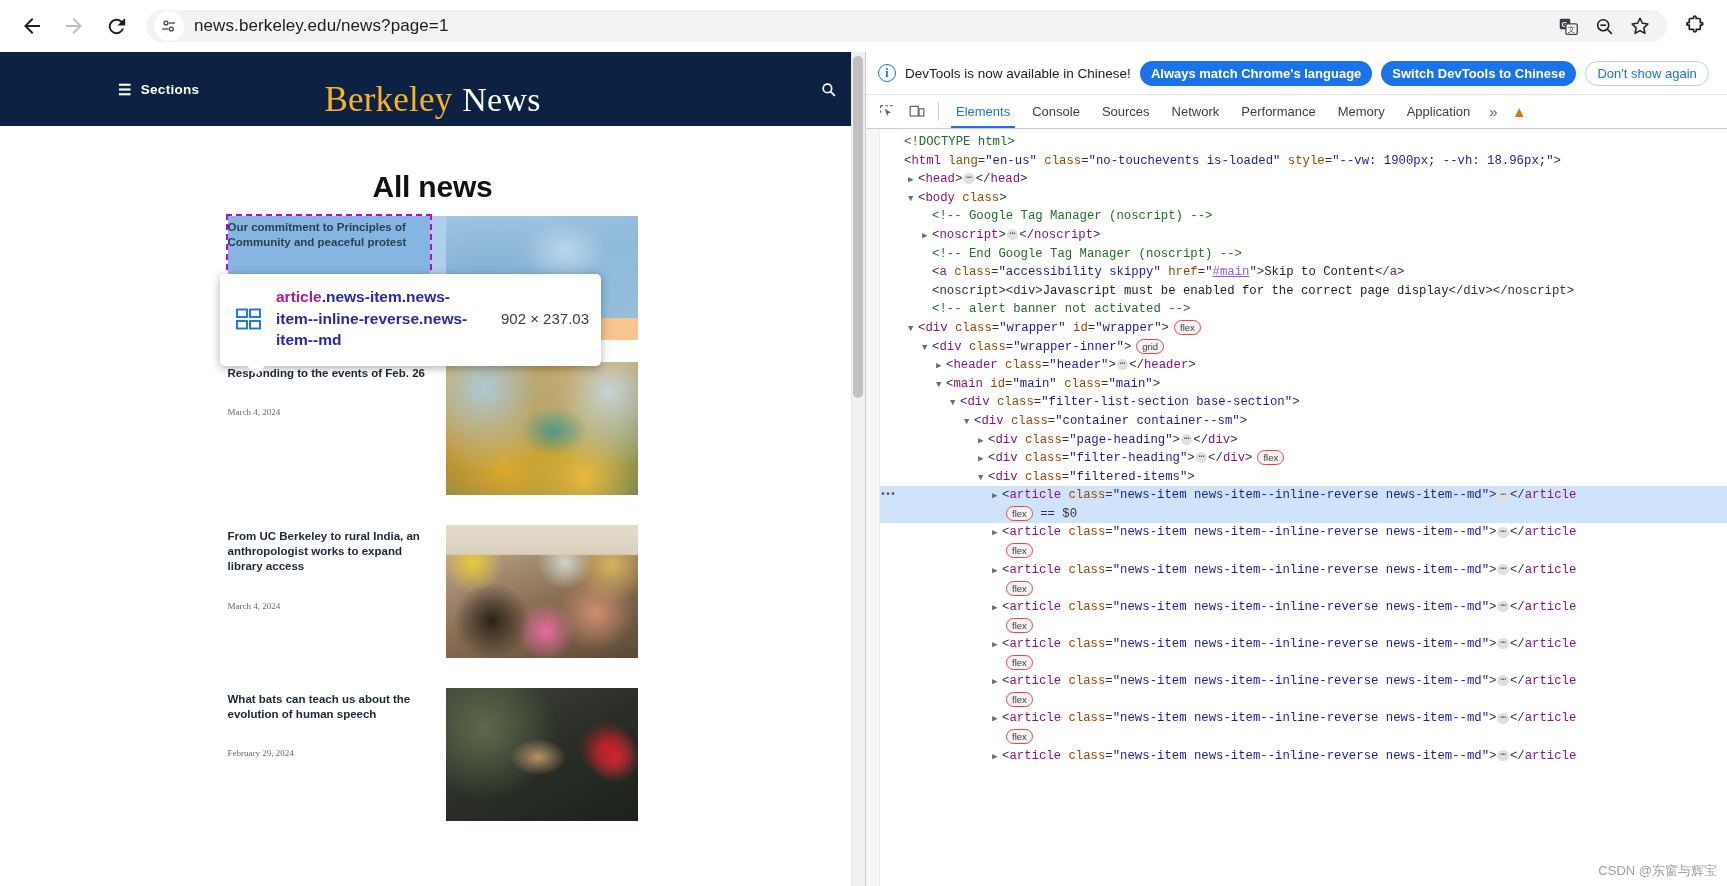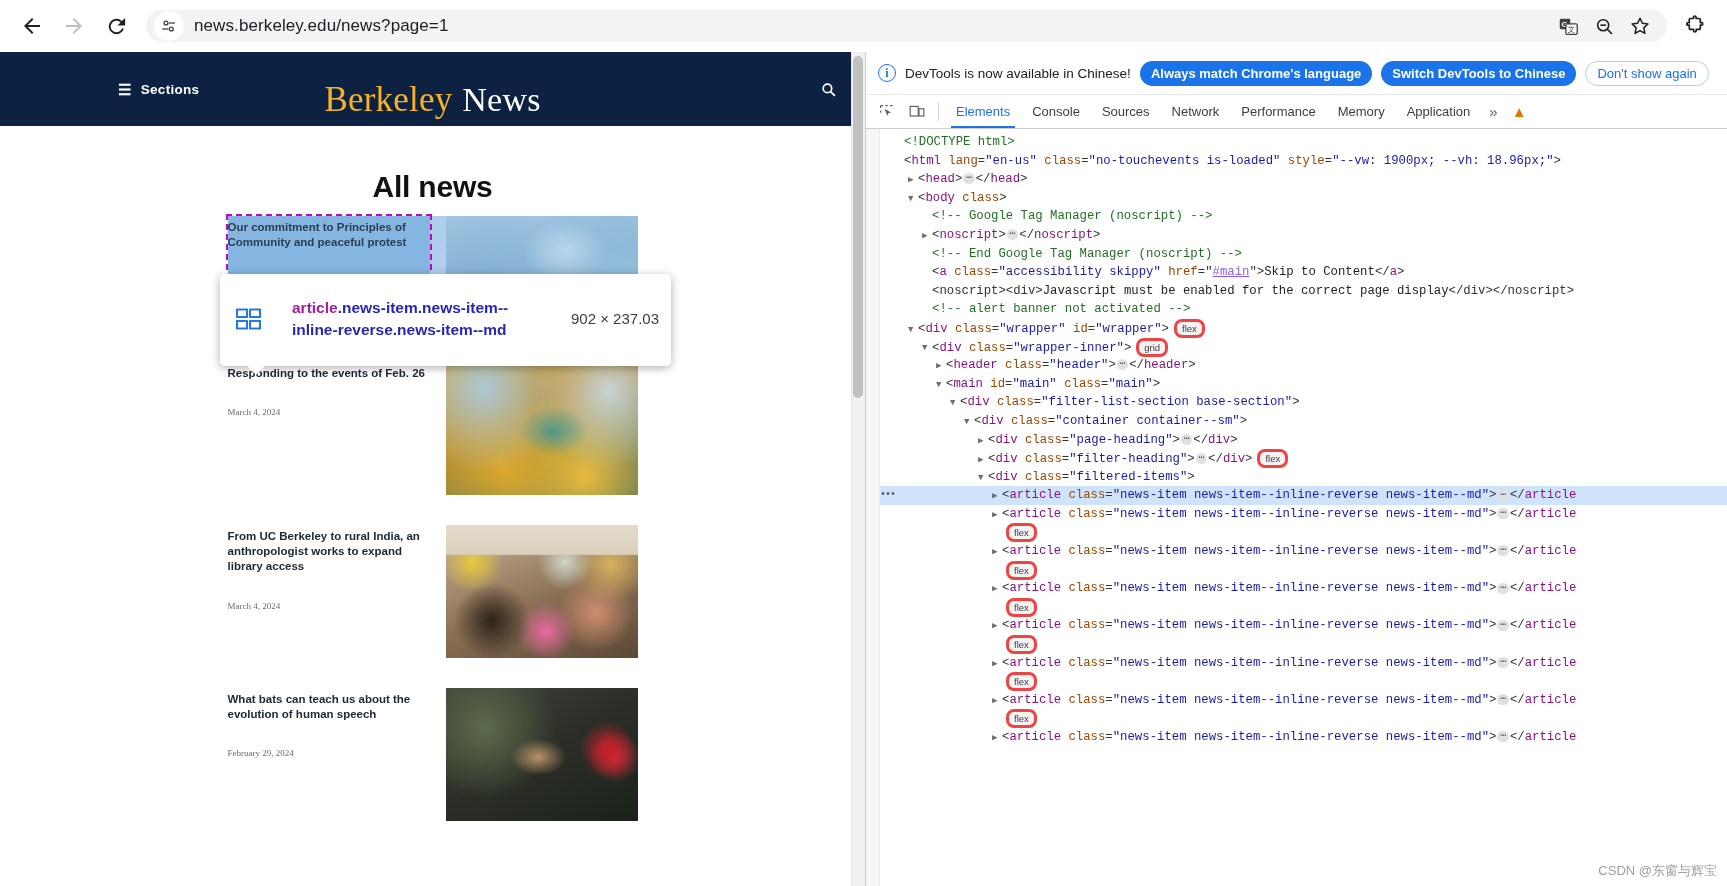--- a/index.html
+++ b/index.html
@@ -158,28 +158,27 @@
     width: 410px; height: 22px;
     background: rgba(246,178,107,0.75);
   }
   .hl-title { color: #2c3e50; position: relative; z-index: 2; }
   .hl-date  { color: #4a5a68; position: relative; z-index: 2; }
 
   
   .inspect-tip {
     position: absolute;
     left: 220px; top: 222px;
-    width: 451px; min-height: 92px;
+    width: 381px; min-height: 92px;
     background: #fff;
     border-radius: 5px;
     box-shadow: 0 2px 10px rgba(0,0,0,0.32);
     display: flex; align-items: center;
     padding: 9px 12px 12px 14px;
     z-index: 30;
-    gap: 16px;
   }
   .inspect-tip::after {
     content: ""; position: absolute;
     left: 26px; bottom: -9px;
     border-left: 10px solid transparent;
     border-right: 10px solid transparent;
     border-top: 10px solid #fff;
   }
   .tip-badge { flex: 0 0 30px; margin-right: 12px; display: flex; align-items: center; justify-content: center; }
   .tip-sel {
@@ -339,21 +338,21 @@
   .lk { color: #8b5cf6; text-decoration: underline; }
   .ell {
     display: inline-block;
     background: #e0e0e0; border-radius: 7px;
     color: #555; font-size: 9px;
     padding: 0 3px; margin: 0 1px;
     vertical-align: middle; line-height: 11px;
   }
   .badge {
     display: inline-block;
-    border: 3px solid #ef4444; border-radius: 8px;
+    border: 1px solid #ef4444; border-radius: 8px;
     background: #f3f3f3; color: #3c3c3c;
     font-size: 9.5px; padding: 0px 5px; margin-left: 5px;
     vertical-align: middle; line-height: 13px;
     font-family: "Liberation Sans", sans-serif;
   }
   .d0 { padding-left: 14px; }
   .d1 { padding-left: 28px; }
   .d2 { padding-left: 42px; }
   .d3 { padding-left: 56px; }
   .d4 { padding-left: 70px; }
@@ -596,20 +595,21 @@
           <span class="dl d5"><span class="tw d"></span><span class="pn">&lt;</span><span class="tg">div</span> <span class="at">class</span><span class="pn">=</span><span class="av">"container container--sm"</span><span class="pn">&gt;</span></span>
 
           <span class="dl d6"><span class="tw r"></span><span class="pn">&lt;</span><span class="tg">div</span> <span class="at">class</span><span class="pn">=</span><span class="av">"page-heading"</span><span class="pn">&gt;</span><span class="ell">⋯</span><span class="pn">&lt;/</span><span class="tg">div</span><span class="pn">&gt;</span></span>
 
           <span class="dl d6"><span class="tw r"></span><span class="pn">&lt;</span><span class="tg">div</span> <span class="at">class</span><span class="pn">=</span><span class="av">"filter-heading"</span><span class="pn">&gt;</span><span class="ell">⋯</span><span class="pn">&lt;/</span><span class="tg">div</span><span class="pn">&gt;</span><span class="badge">flex</span></span>
 
           <span class="dl d6"><span class="tw d"></span><span class="pn">&lt;</span><span class="tg">div</span> <span class="at">class</span><span class="pn">=</span><span class="av">"filtered-items"</span><span class="pn">&gt;</span></span>
 
           <span class="dl d7 sel selmark"><span class="tw r"></span><span class="pn">&lt;</span><span class="tg">article</span> <span class="at">class</span><span class="pn">=</span><span class="av">"news-item news-item--inline-reverse news-item--md"</span><span class="pn">&gt;</span><span class="ell">⋯</span><span class="pn">&lt;/</span><span class="tg">article</span></span>
 
+          <span class="dl d8 sel"><span class="badge" style="margin-left:0">flex</span> <span class="pn">== $0</span></span>
 
           <span class="dl d7"><span class="tw r"></span><span class="pn">&lt;</span><span class="tg">article</span> <span class="at">class</span><span class="pn">=</span><span class="av">"news-item news-item--inline-reverse news-item--md"</span><span class="pn">&gt;</span><span class="ell">⋯</span><span class="pn">&lt;/</span><span class="tg">article</span></span>
           <span class="dl d8"><span class="badge" style="margin-left:0">flex</span></span>
 
           <span class="dl d7"><span class="tw r"></span><span class="pn">&lt;</span><span class="tg">article</span> <span class="at">class</span><span class="pn">=</span><span class="av">"news-item news-item--inline-reverse news-item--md"</span><span class="pn">&gt;</span><span class="ell">⋯</span><span class="pn">&lt;/</span><span class="tg">article</span></span>
           <span class="dl d8"><span class="badge" style="margin-left:0">flex</span></span>
 
           <span class="dl d7"><span class="tw r"></span><span class="pn">&lt;</span><span class="tg">article</span> <span class="at">class</span><span class="pn">=</span><span class="av">"news-item news-item--inline-reverse news-item--md"</span><span class="pn">&gt;</span><span class="ell">⋯</span><span class="pn">&lt;/</span><span class="tg">article</span></span>
           <span class="dl d8"><span class="badge" style="margin-left:0">flex</span></span>
 

